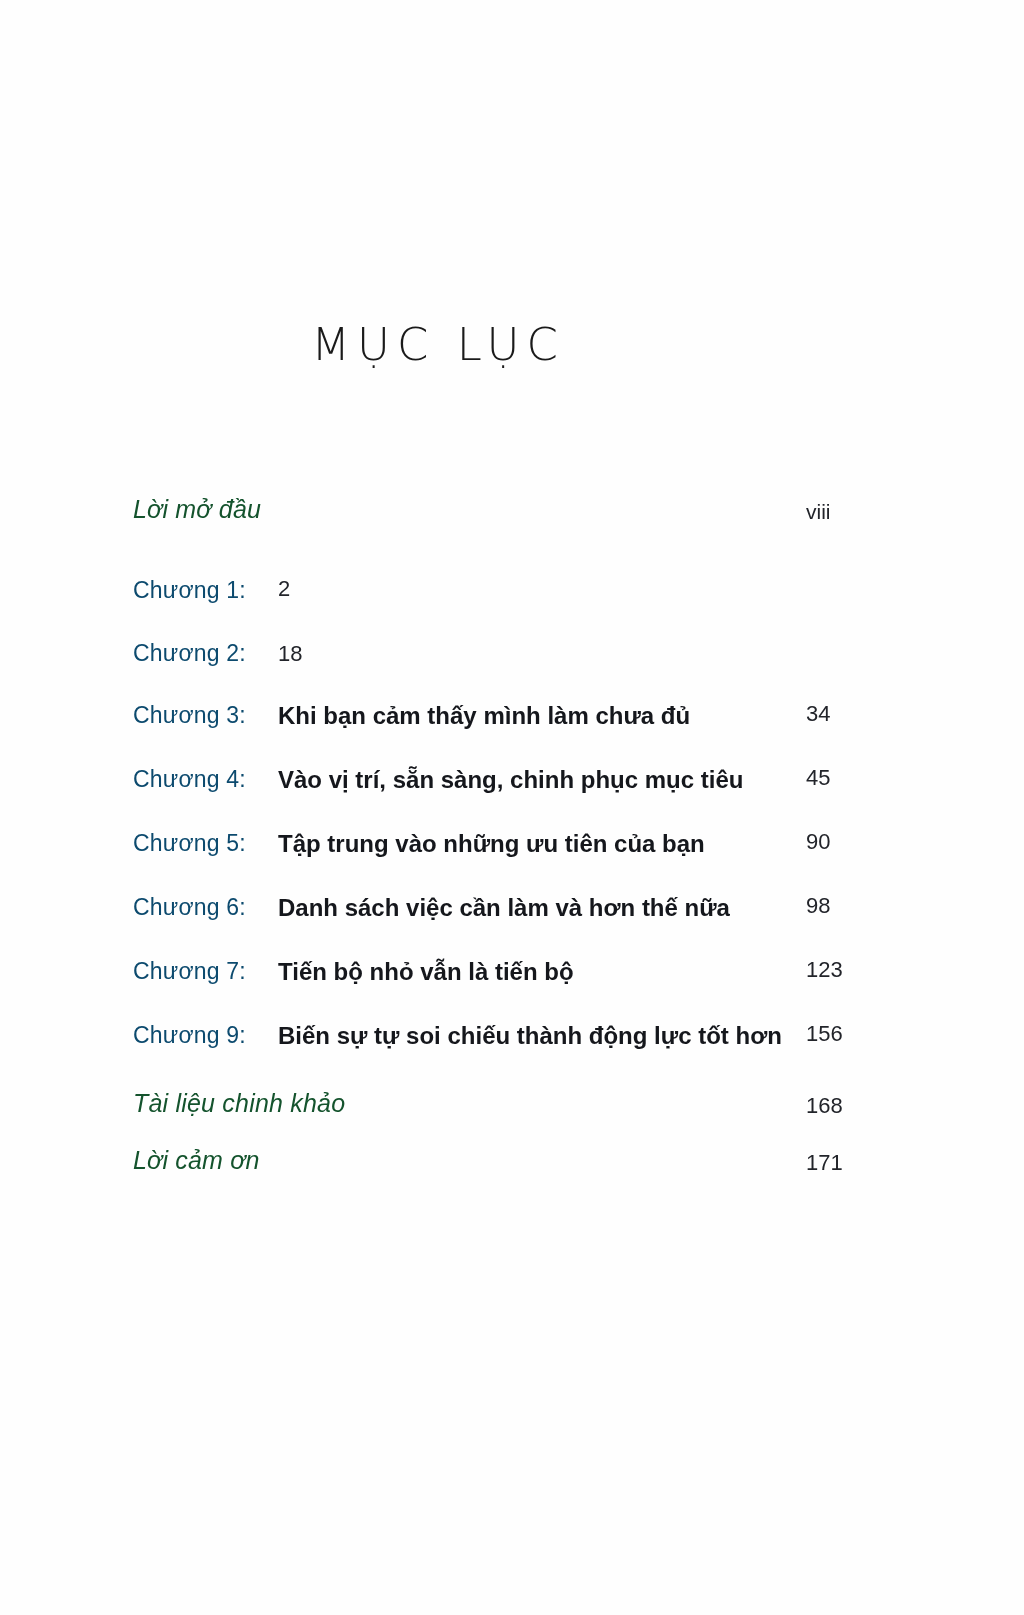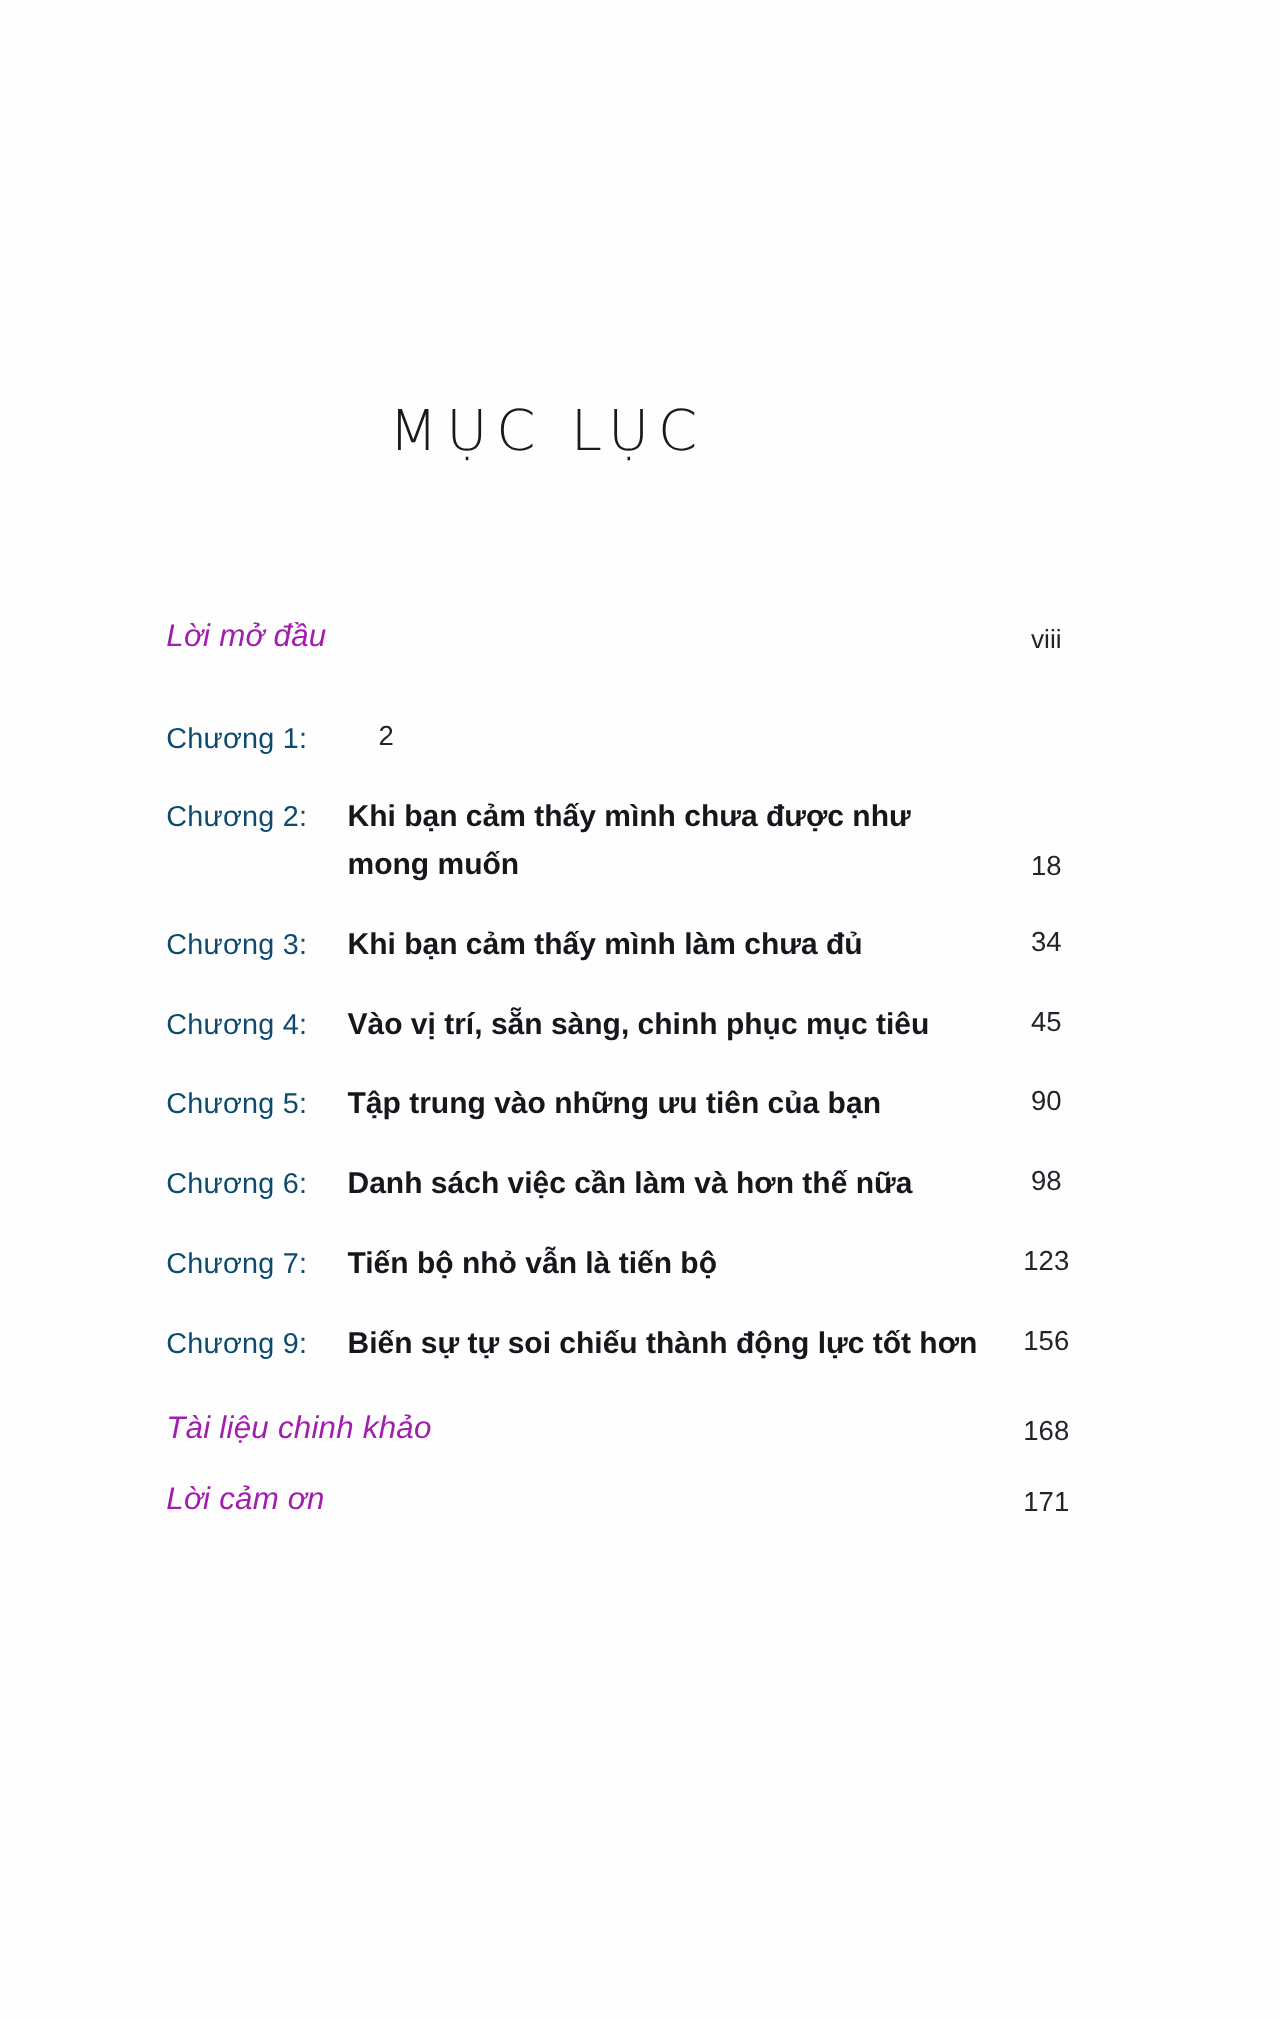--- a/index.html
+++ b/index.html
@@ -67,35 +67,35 @@
     flex: 1 1 auto;
     font-size: 24px;
     font-weight: 700;
     color: #15171c;
     line-height: 1.58;
     padding-right: 14px;
   }
   .ttl .l2 { display: block; }
   .pg {
     flex: 0 0 62px;
-    text-align: center;
+    text-align: left;
     font-size: 22px;
     font-weight: 300;
     color: #22242a;
     line-height: 1.58;
   }
   .pg.two-line {
     align-self: flex-end;
   }
   .italic {
     flex: 1 1 auto;
     font-size: 25px;
     font-style: italic;
     font-weight: 400;
-    color: #a21caf;
+    color: #14532d;
     letter-spacing: 0.2px;
   }
   .pg.front {
     font-size: 21px;
   }
 </style>
 </head>
 <body>
 
 <div class="page">
@@ -109,24 +109,20 @@
       <div class="pg front">viii</div>
     </div>
 
     <div class="row">
       <div class="lbl">Chương 1:</div>
       <div class="pg">2</div>
     </div>
 
     <div class="row">
       <div class="lbl">Chương 2:</div>
-      <div class="ttl">
-        <span class="l1">Khi bạn cảm thấy mình chưa được như</span>
-        <span class="l2">mong muốn</span>
-      </div>
       <div class="pg two-line">18</div>
     </div>
 
     <div class="row">
       <div class="lbl">Chương 3:</div>
       <div class="ttl">Khi bạn cảm thấy mình làm chưa đủ</div>
       <div class="pg">34</div>
     </div>
 
     <div class="row">

